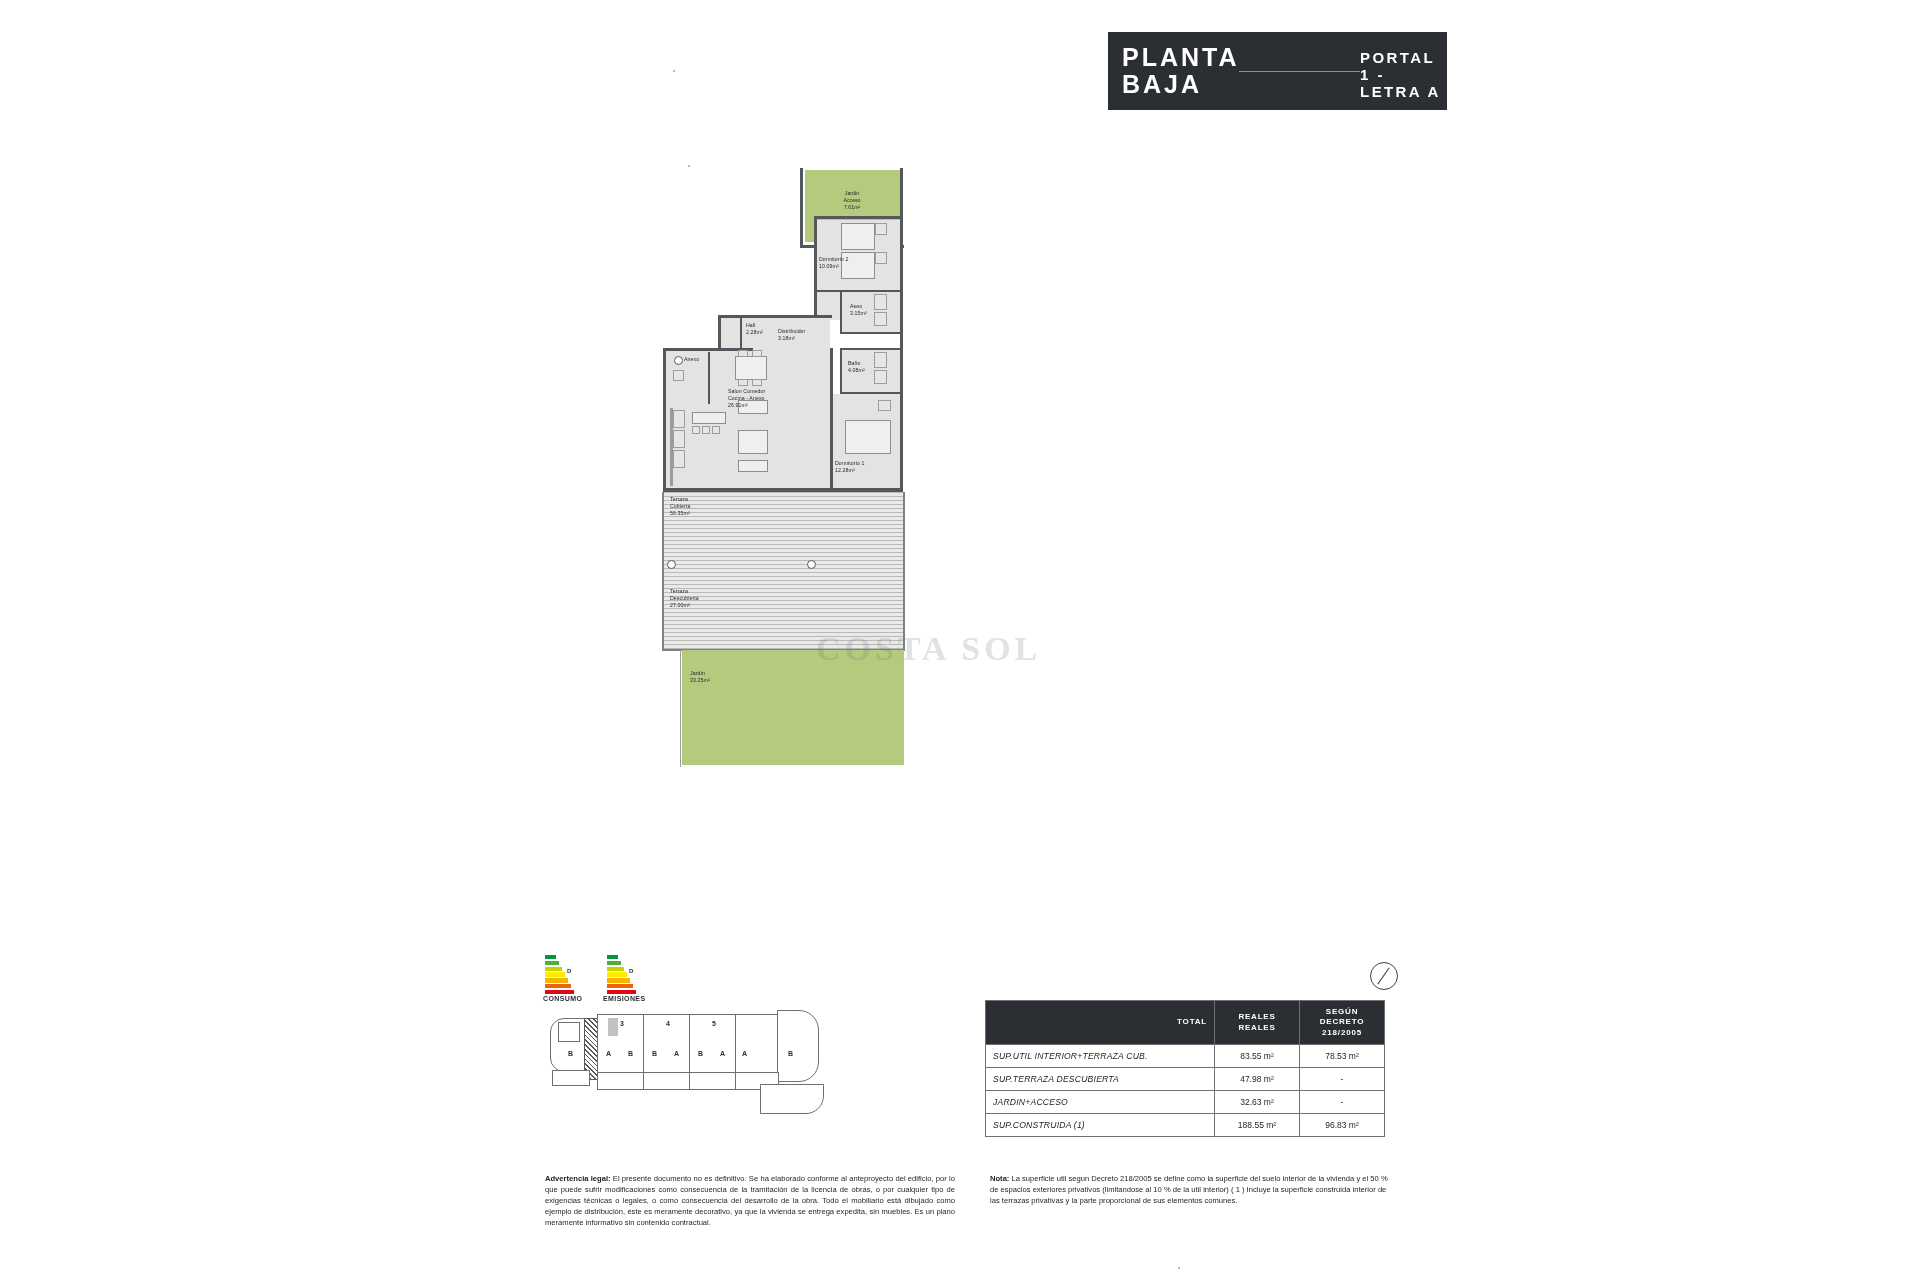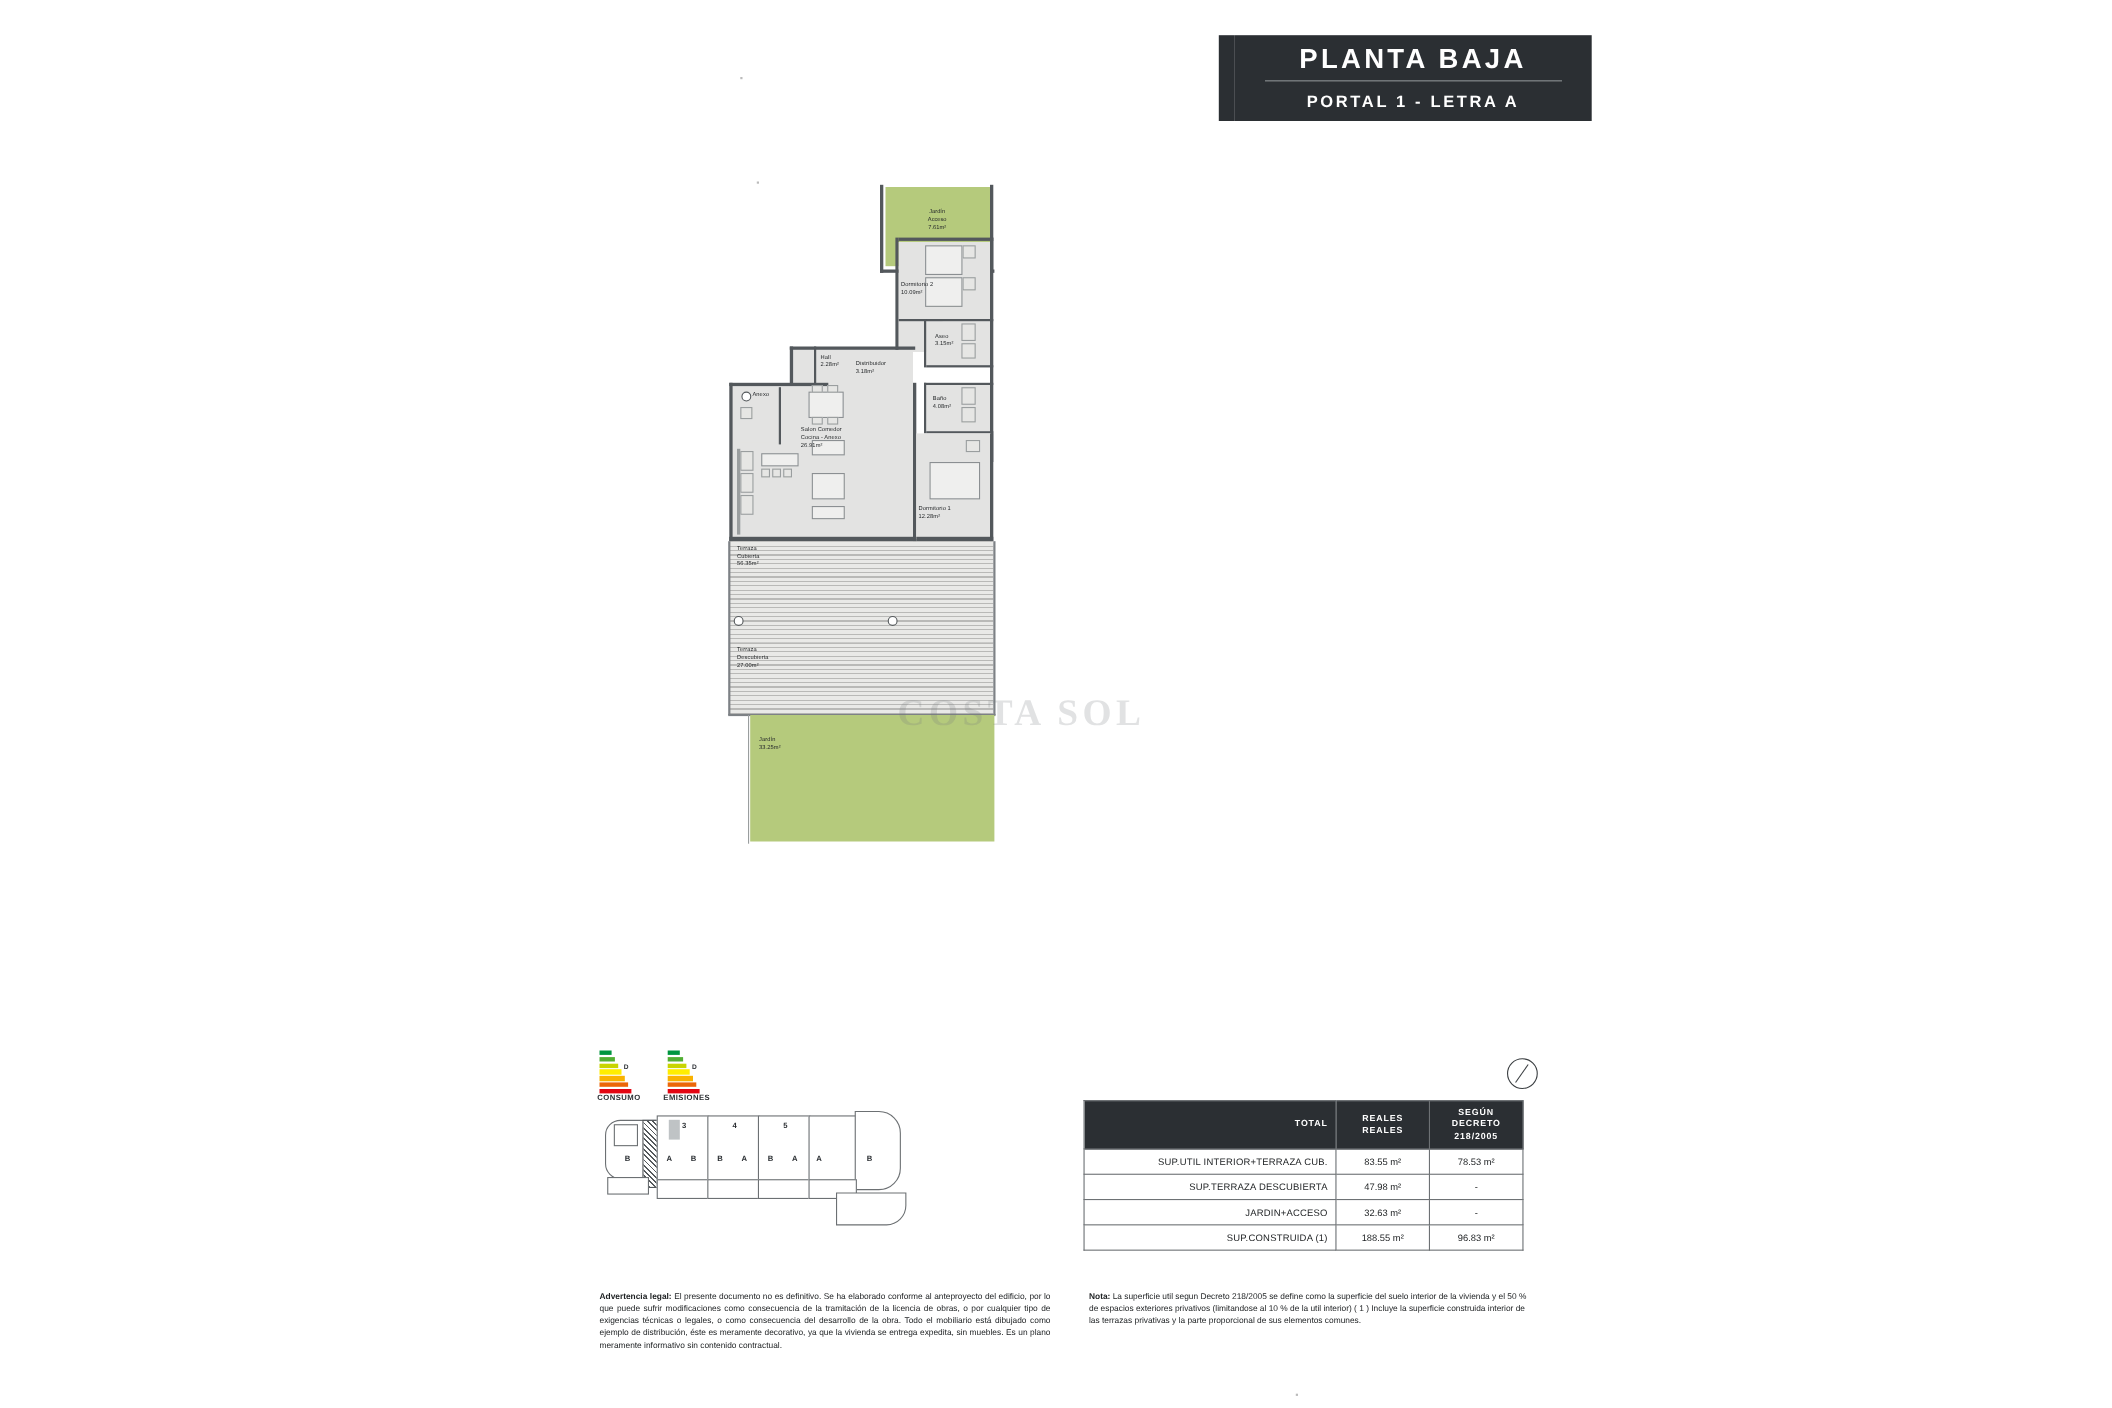--- a/index.html
+++ b/index.html
@@ -1,21 +1,21 @@
 <!DOCTYPE html>
 <html lang="es"><head>
 <meta charset="utf-8">
 <style>
   html,body{margin:0;padding:0;background:#ffffff;}
   body{width:1920px;height:1280px;position:relative;font-family:"Liberation Sans",sans-serif;color:#1a1a1a;overflow:hidden;}
   .sheet{position:absolute;left:0;top:0;width:1920px;height:1280px;background:#fff;}
 
   
   .title-block{position:absolute;left:1122px;top:32px;width:325px;height:78px;background:#2b2f33;color:#fff;
-    display:flex;flex-direction:column;align-items:center;justify-content:center;}
+    display:flex;flex-direction:row;align-items:center;justify-content:center;}
   .title-block .bar-left{position:absolute;left:-14px;top:0;width:14px;height:78px;background:#2b2f33;}
   .title-main{font-size:25px;font-weight:bold;letter-spacing:3px;line-height:1.1;}
   .title-sub{font-size:15px;font-weight:bold;letter-spacing:2.4px;margin-top:6px;}
   .title-rule{width:270px;height:1px;background:#8e9295;margin:4px 0 4px 0;}
 
   
   .plan{position:absolute;left:800px;top:160px;width:320px;height:780px;}
   .wall{position:absolute;background:#53585c;}
   .room{position:absolute;background:#e3e3e2;}
   .garden{position:absolute;background:#b5ca7c;}
@@ -46,21 +46,21 @@
   .kp-t{position:absolute;font-size:7px;font-weight:bold;color:#2b2f33;}
 
   
   .compass{position:absolute;left:1370px;top:962px;width:26px;height:26px;border:1px solid #3a3e41;border-radius:50%;}
   .compass .needle{position:absolute;left:12px;top:3px;width:1.2px;height:20px;background:#3a3e41;transform:rotate(35deg);transform-origin:50% 50%;}
 
   
   .tbl{position:absolute;left:985px;top:1000px;width:400px;border-collapse:collapse;}
   .tbl th,.tbl td{border:1px solid #6d7174;font-size:8.5px;padding:6px 7px;}
   .tbl thead th{background:#2b2f33;color:#fff;font-weight:bold;letter-spacing:0.8px;font-size:8px;text-align:right;line-height:1.3;}
-  .tbl tbody td:first-child{text-align:right;font-size:8.6px;letter-spacing:0.2px;}
+  .tbl tbody td:first-child{text-align:left;font-size:8.6px;letter-spacing:0.2px;font-style:italic;}
   .tbl tbody td{text-align:center;color:#1c1f21;}
   .tbl .c2{width:70px;}
   .tbl .c3{width:70px;}
 
   
   .legal{position:absolute;left:545px;top:1173px;width:410px;font-size:7.6px;line-height:1.45;color:#1c1f21;text-align:justify;}
   .legal b{font-weight:bold;}
   .note{position:absolute;left:990px;top:1173px;width:400px;font-size:7.6px;line-height:1.45;color:#1c1f21;text-align:left;}
   .note b{font-weight:bold;}
   .dot{position:absolute;width:2px;height:2px;background:#bbb;}

